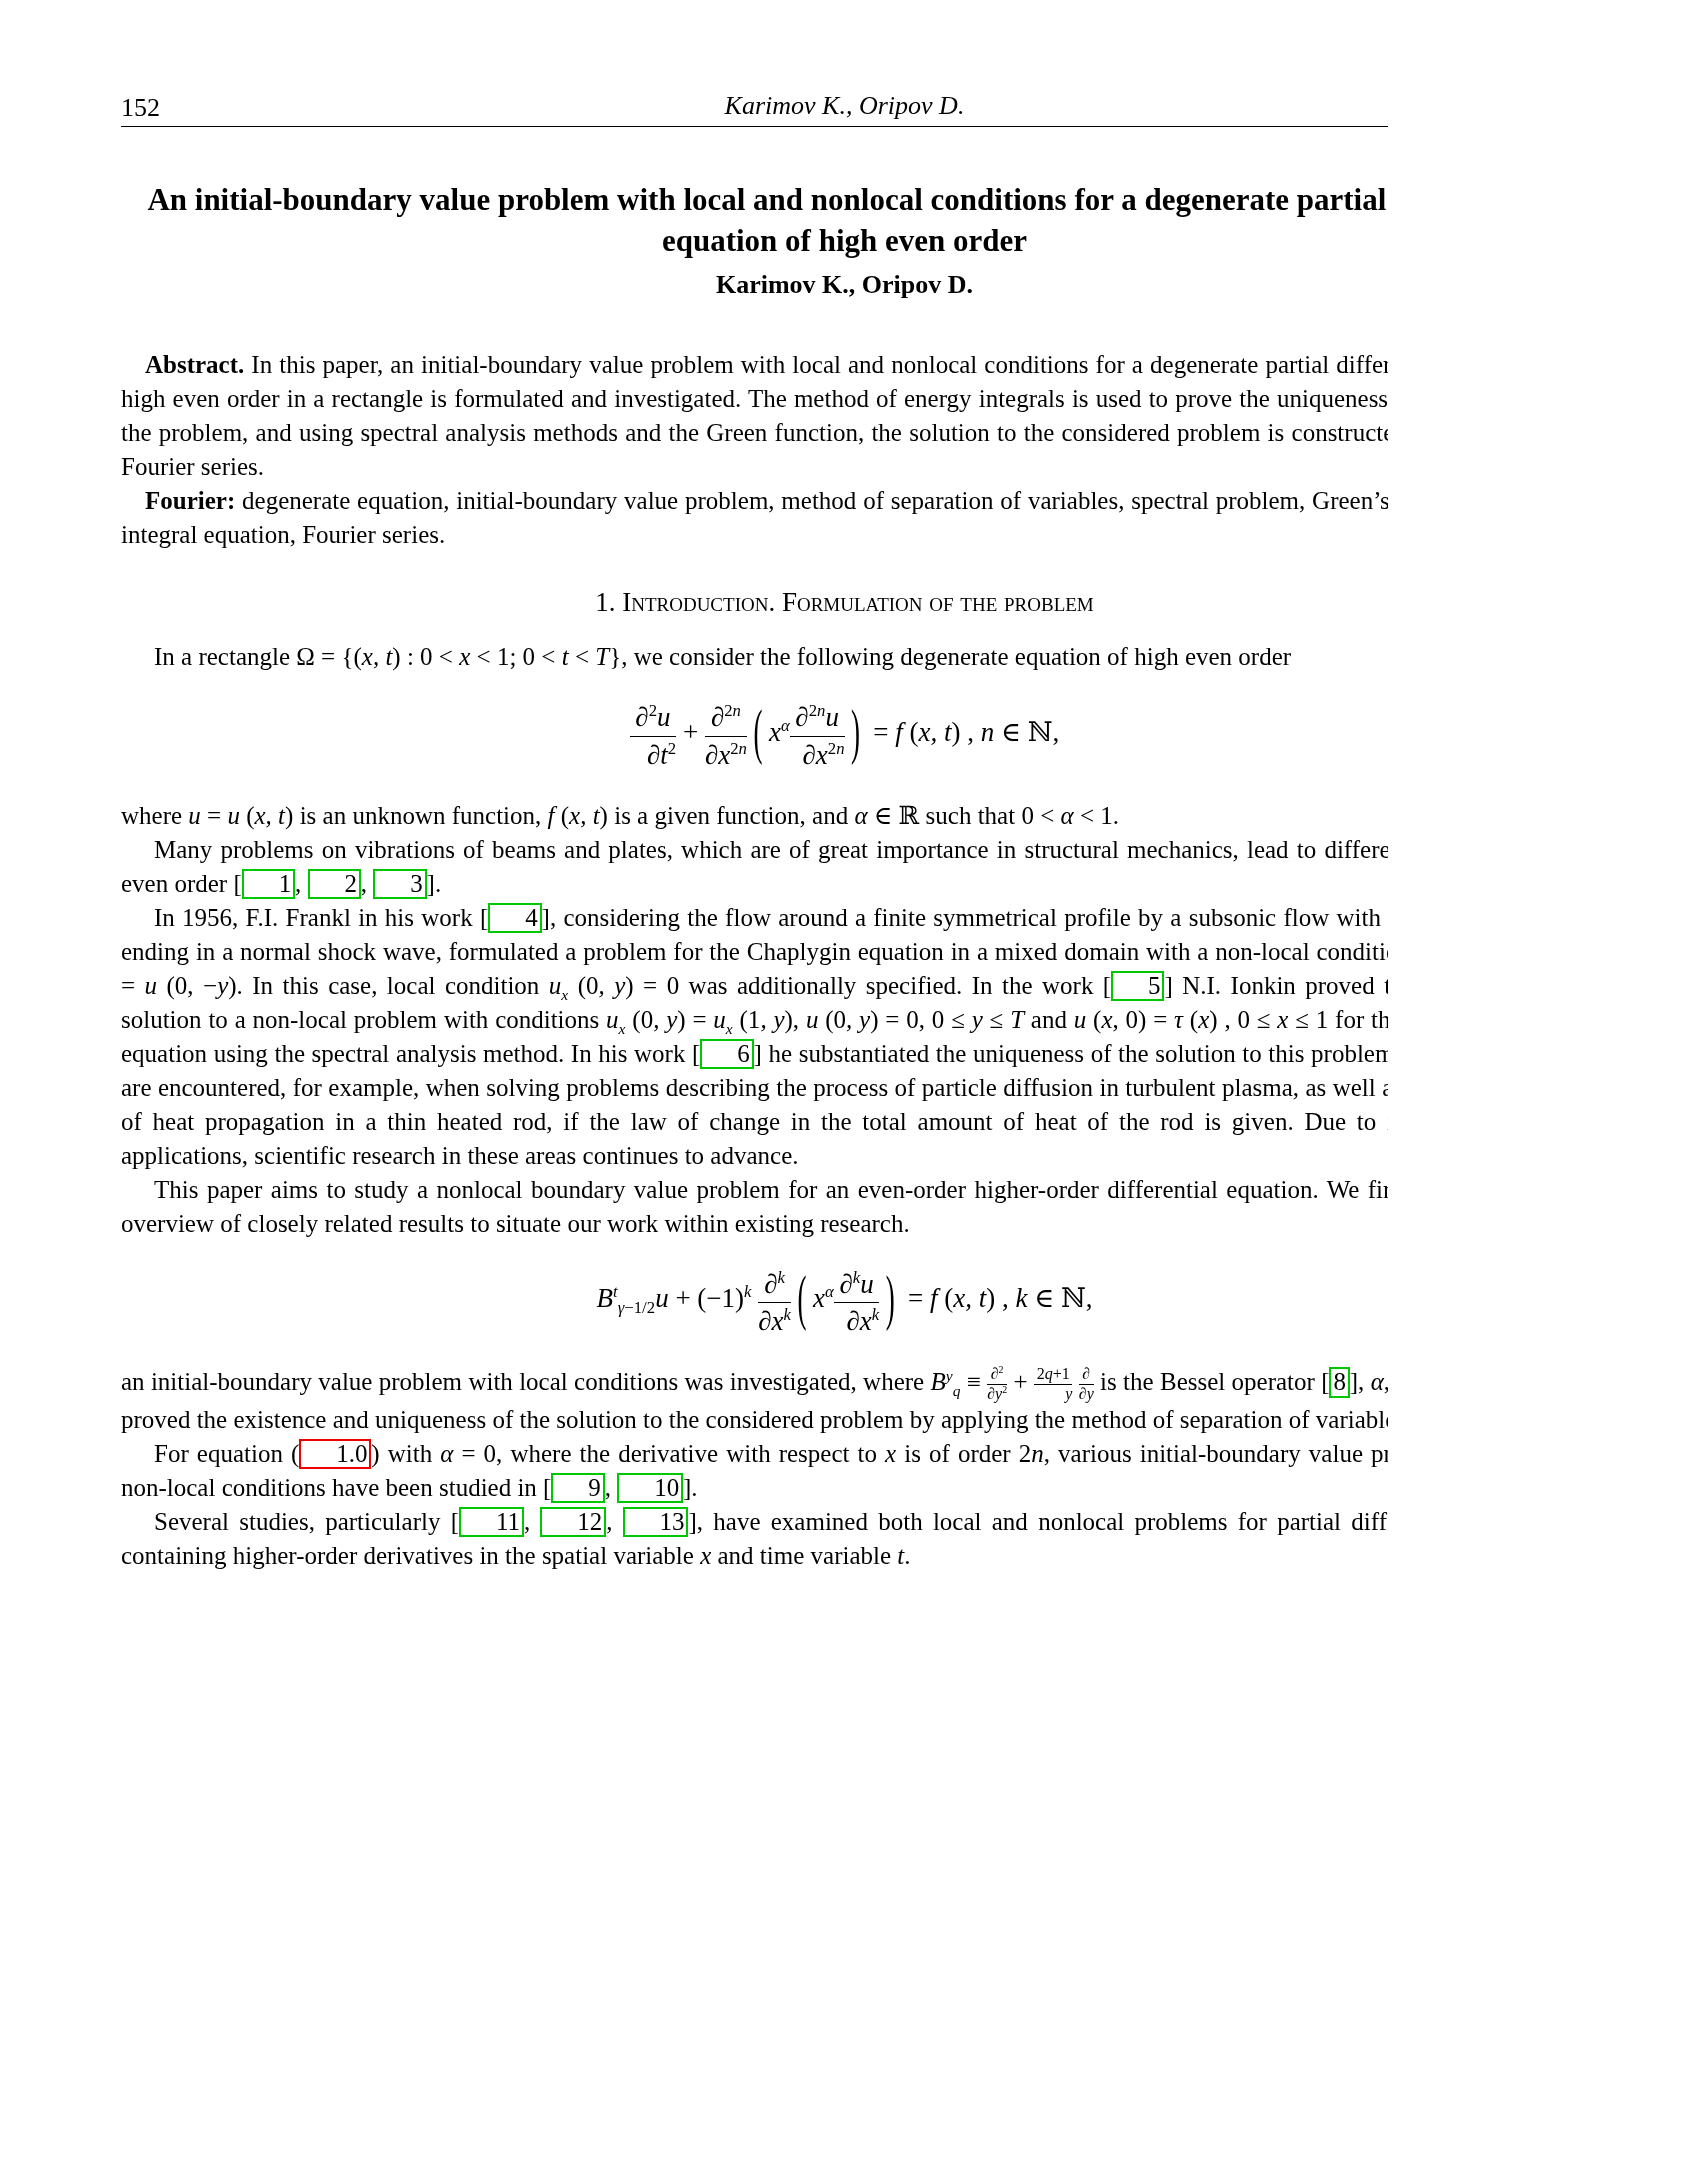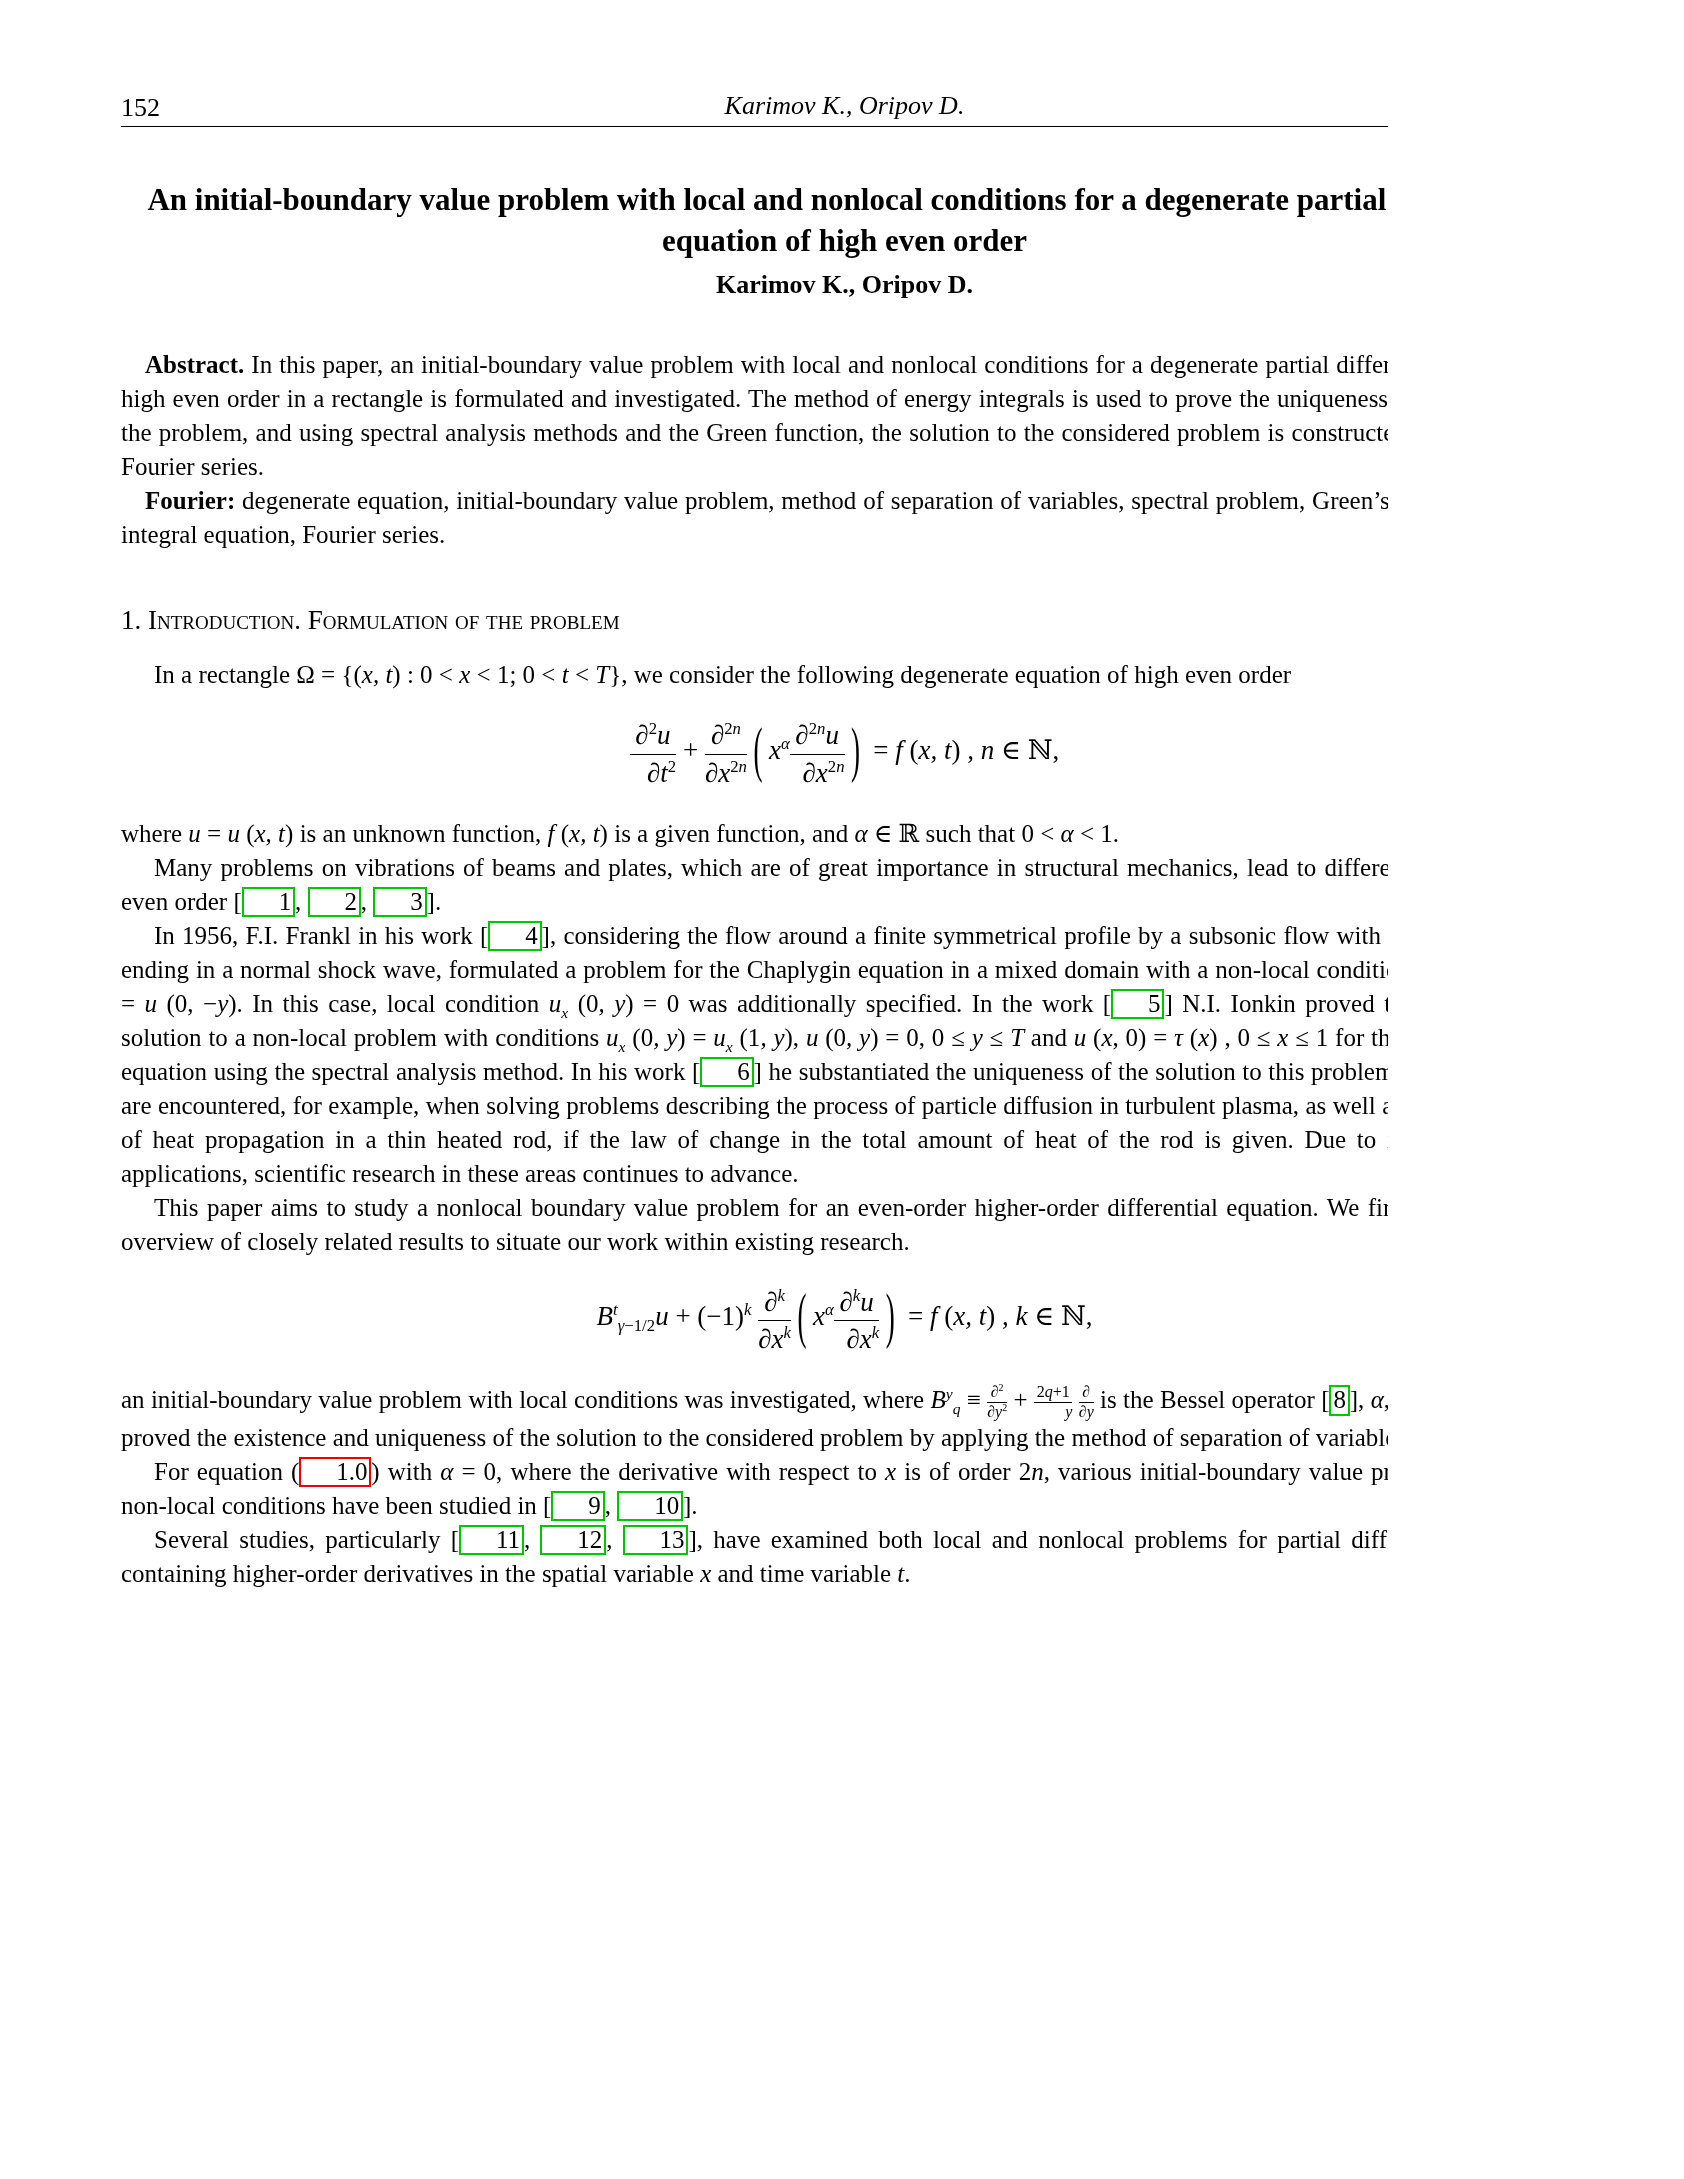--- a/index.html
+++ b/index.html
@@ -25,21 +25,21 @@
   
   .para{font-size:25px;line-height:34px;text-align:justify;text-indent:33px;}
   .abs{margin-top:48px;text-indent:24px;}
   .kw{text-indent:24px;}
   .msc{text-indent:24px;}
   .bld{font-weight:bold;}
   .mi{font-style:italic;}
   sup,sub{font-size:0.62em;line-height:0;}
 
   
-  .sechead{margin-top:53px;margin-bottom:22px;text-align:left;
+  .sechead{margin-top:35px;margin-bottom:22px;text-align:center;
            font-variant:small-caps;font-size:27px;}
 
   
   .box{display:inline-block;border:2.8px solid;padding:0 1.9px;margin:-2.8px 0;
        line-height:1.05;vertical-align:baseline;cursor:pointer;}
   .cg{border-color:var(--cite-green,#00c800);}
   .cr{border-color:var(--cite-red,#ee0000);}
 
   
   .eqrow{position:relative;margin:28px 0;text-align:center;font-size:27px;}

